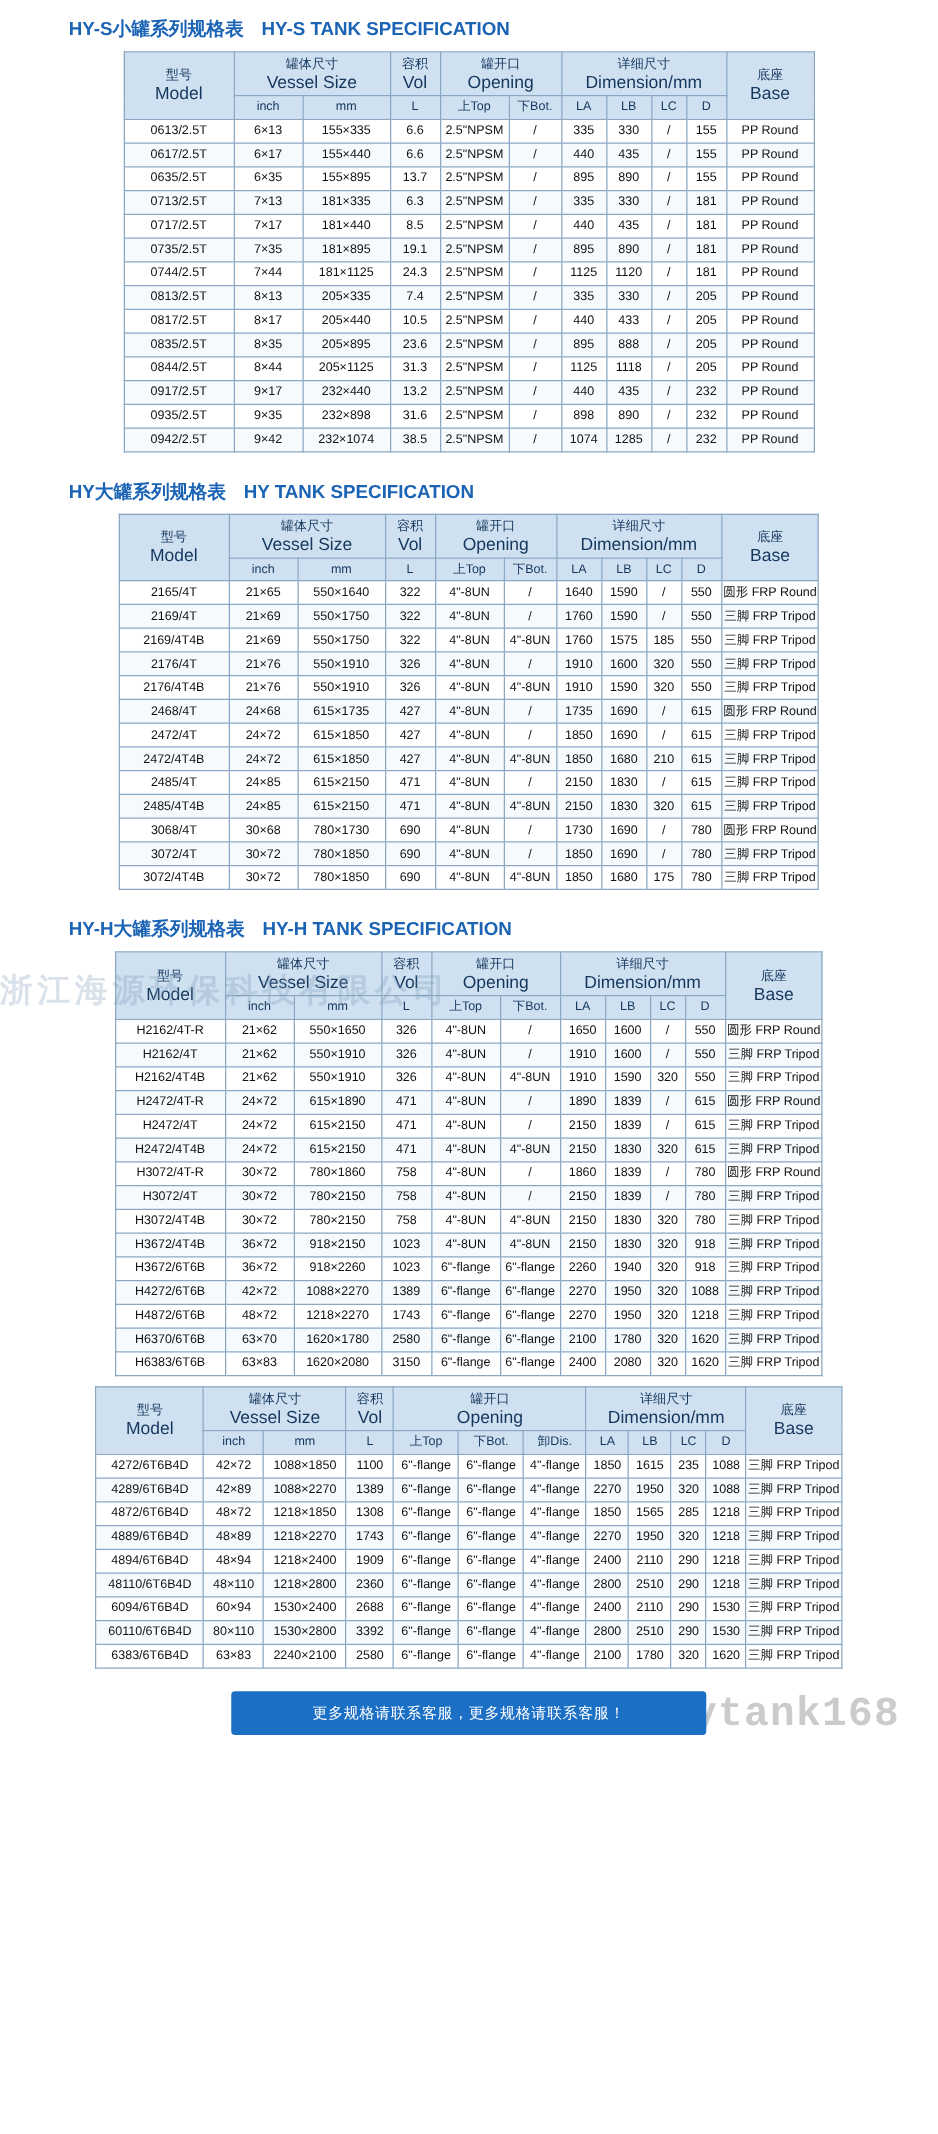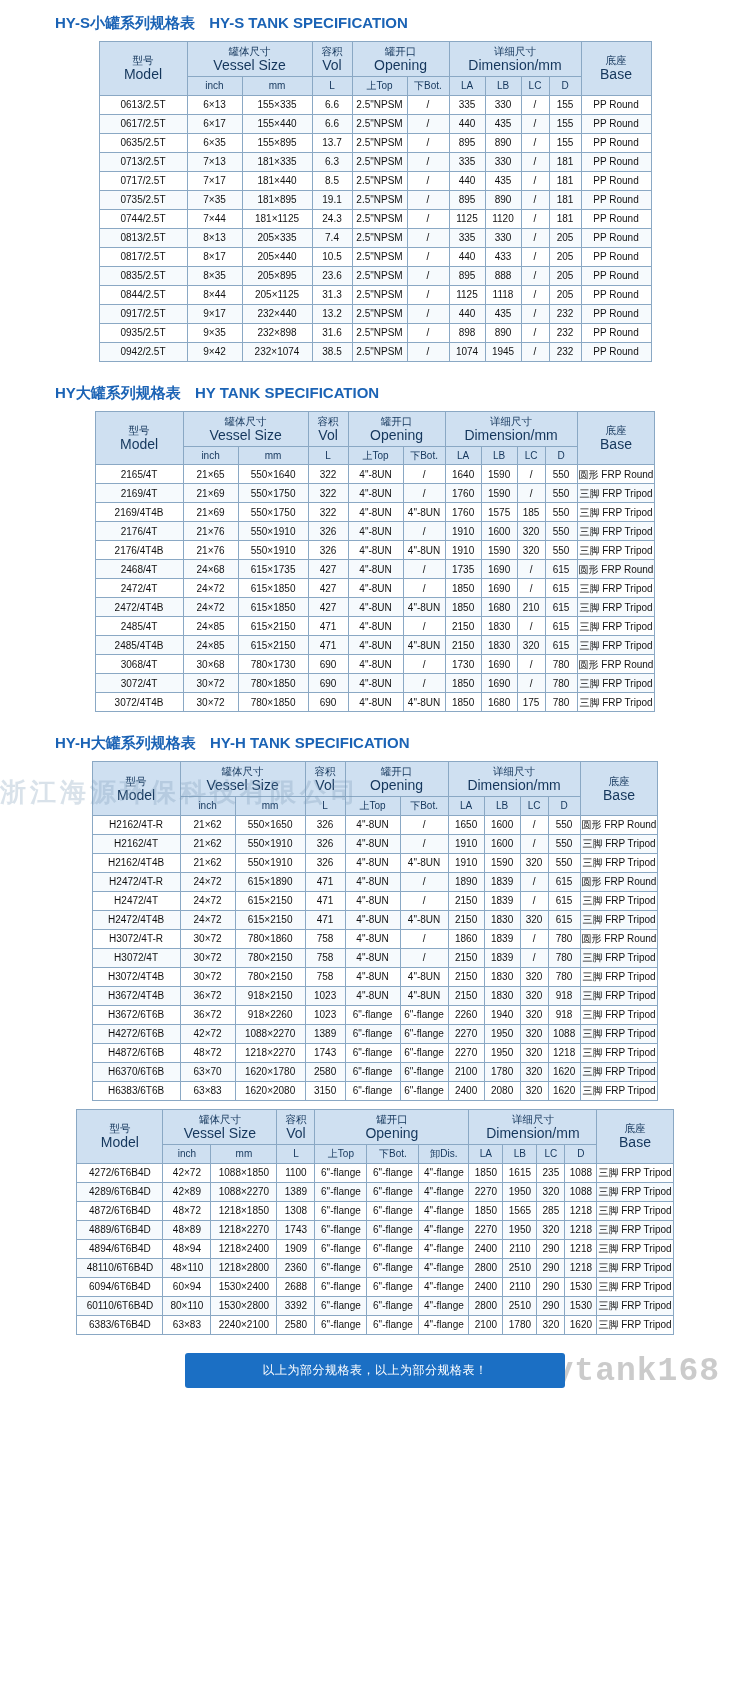--- a/index.html
+++ b/index.html
@@ -326,21 +326,21 @@
             <td class="base-cell">PP Round</td>
           </tr>
           <tr>
             <td class="model-cell">0942/2.5T</td>
             <td>9×42</td>
             <td>232×1074</td>
             <td>38.5</td>
             <td>2.5"NPSM</td>
             <td>/</td>
             <td>1074</td>
-            <td>1945</td>
+            <td>1285</td>
             <td>/</td>
             <td>232</td>
             <td class="base-cell">PP Round</td>
           </tr>
         </tbody>
     </table>
   </div>
 
   <div class="section">
     <div class="sec-title">
@@ -1012,16 +1012,16 @@
             <td>2100</td>
             <td>1780</td>
             <td>320</td>
             <td>1620</td>
             <td class="base-cell">三脚 FRP Tripod</td>
           </tr>
         </tbody>
     </table>
   </div>
 
-  <div class="footer-bar">以上为部分规格表，以上为部分规格表！</div>
+  <div class="footer-bar">更多规格请联系客服，更多规格请联系客服！</div>
   <div class="bottom-wm">hytank168</div>
 
 </div>
 
 </body></html>

